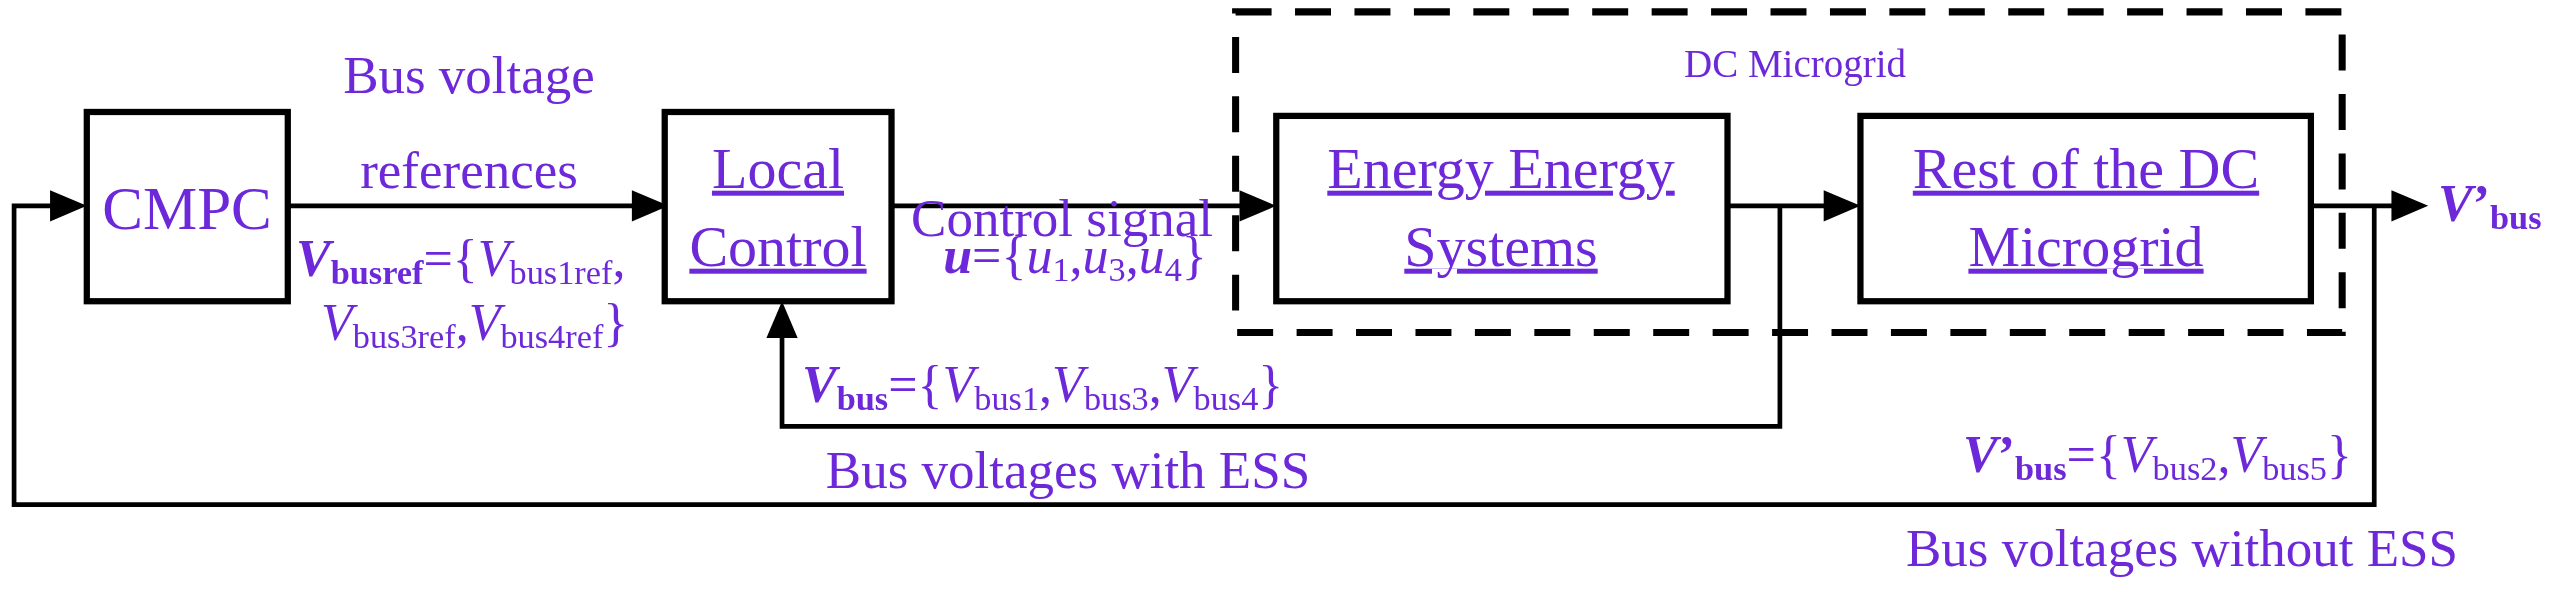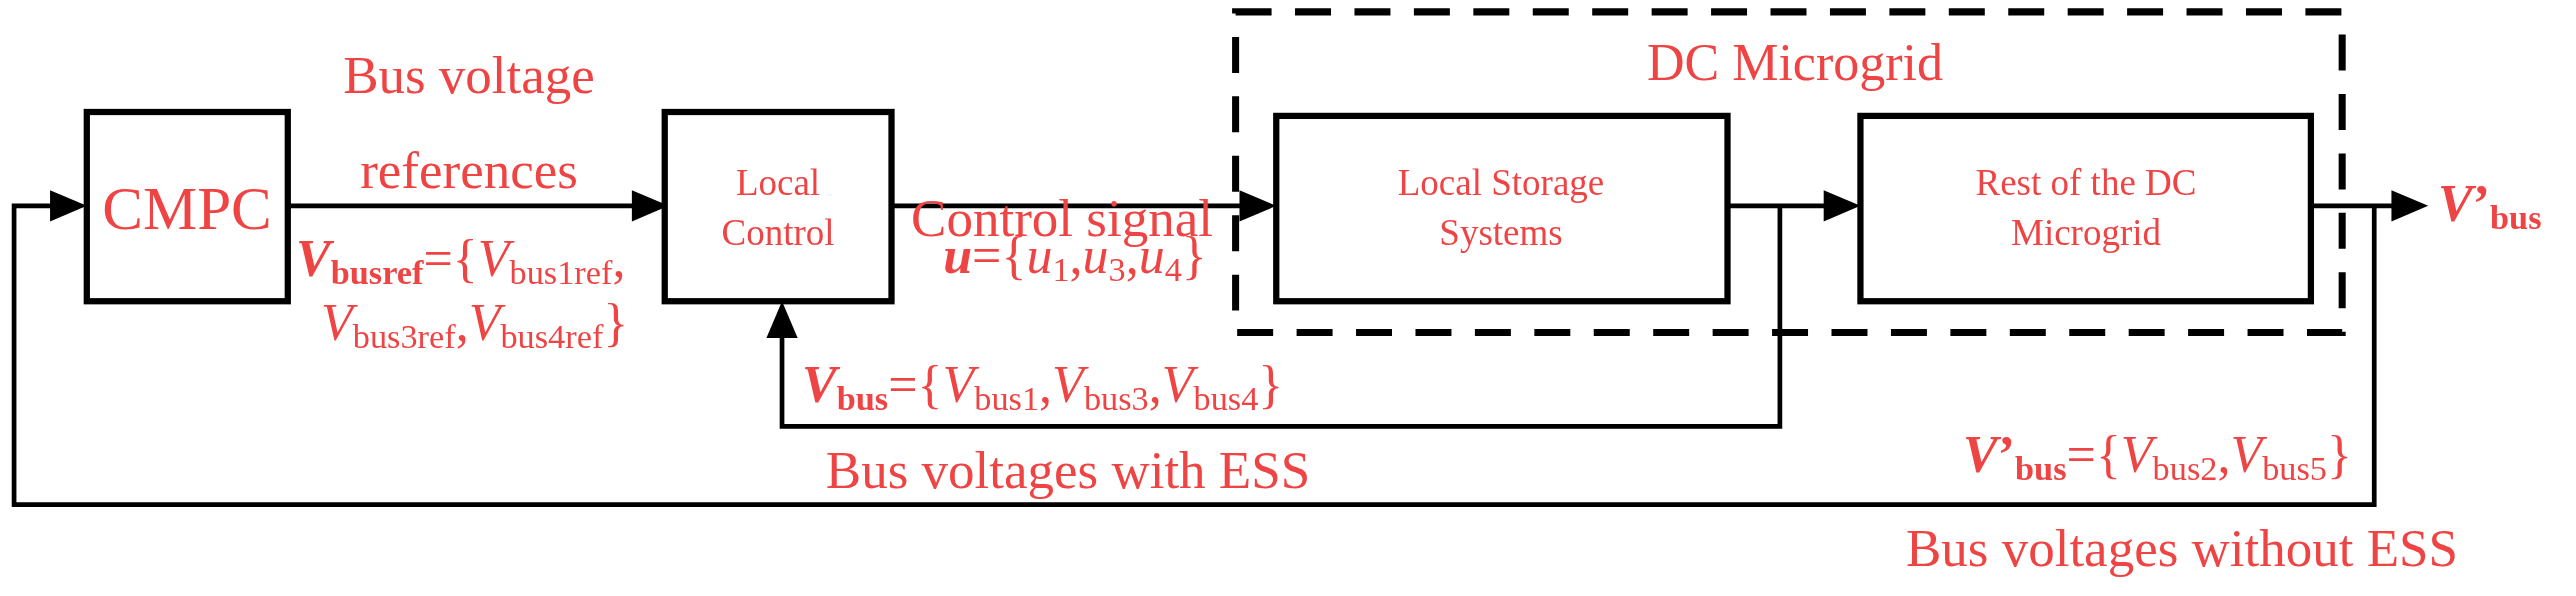--- a/index.html
+++ b/index.html
@@ -9,30 +9,30 @@
     background:#ffffff;
     overflow:hidden;
     font-family:"Liberation Serif","DejaVu Serif",serif;
     color:#000;
   }
   .lines{position:absolute;left:0;top:0;width:2576px;height:597px;}
   .t{
     position:absolute;
     white-space:nowrap;
     line-height:1;
-    color:#ef4444;
+    color:#6d28d9;
     font-family:"Liberation Serif","DejaVu Serif",serif;
   }
   .center{transform:translate(-50%,-50%);}
   .vcenter{transform:translate(0,-50%);}
   .fs-ann{font-size:53px;}          
   .fs-math{font-size:52px;}         
-  .fs-box{font-size:37px;}          
+  .fs-box{font-size:58px;text-decoration:underline;}          
   .fs-cmpc{font-size:61px;}
-  .fs-dcm{font-size:52px;}
+  .fs-dcm{font-size:39px;}
   .two-line{text-align:center;}
   .two-line .ln{display:block;line-height:1.35;}
   
   .r{font-style:normal;font-weight:normal;}
   .i{font-style:italic;}
   .b{font-weight:bold;}
   .bi{font-weight:bold;font-style:italic;}
   .sub{font-size:0.66em;vertical-align:-0.24em;}
   .bsub{font-size:0.66em;vertical-align:-0.24em;font-weight:bold;}
 </style>
@@ -72,21 +72,21 @@
   <div class="t fs-cmpc center" style="left:187px;top:208px;">CMPC</div>
 
   <div class="t fs-box center two-line" style="left:778px;top:208px;">
     <span class="ln">Local</span>
     <span class="ln">Control</span>
   </div>
 
   <div class="t fs-dcm center" style="left:1795px;top:63px;">DC Microgrid</div>
 
   <div class="t fs-box center two-line" style="left:1501px;top:208px;">
-    <span class="ln">Local Storage</span>
+    <span class="ln">Energy Energy</span>
     <span class="ln">Systems</span>
   </div>
 
   <div class="t fs-box center two-line" style="left:2086px;top:208px;">
     <span class="ln">Rest of the DC</span>
     <span class="ln">Microgrid</span>
   </div>
 
   <div class="t fs-ann center" style="left:469px;top:75px;">Bus voltage</div>
   <div class="t fs-ann center" style="left:469px;top:170px;">references</div>

